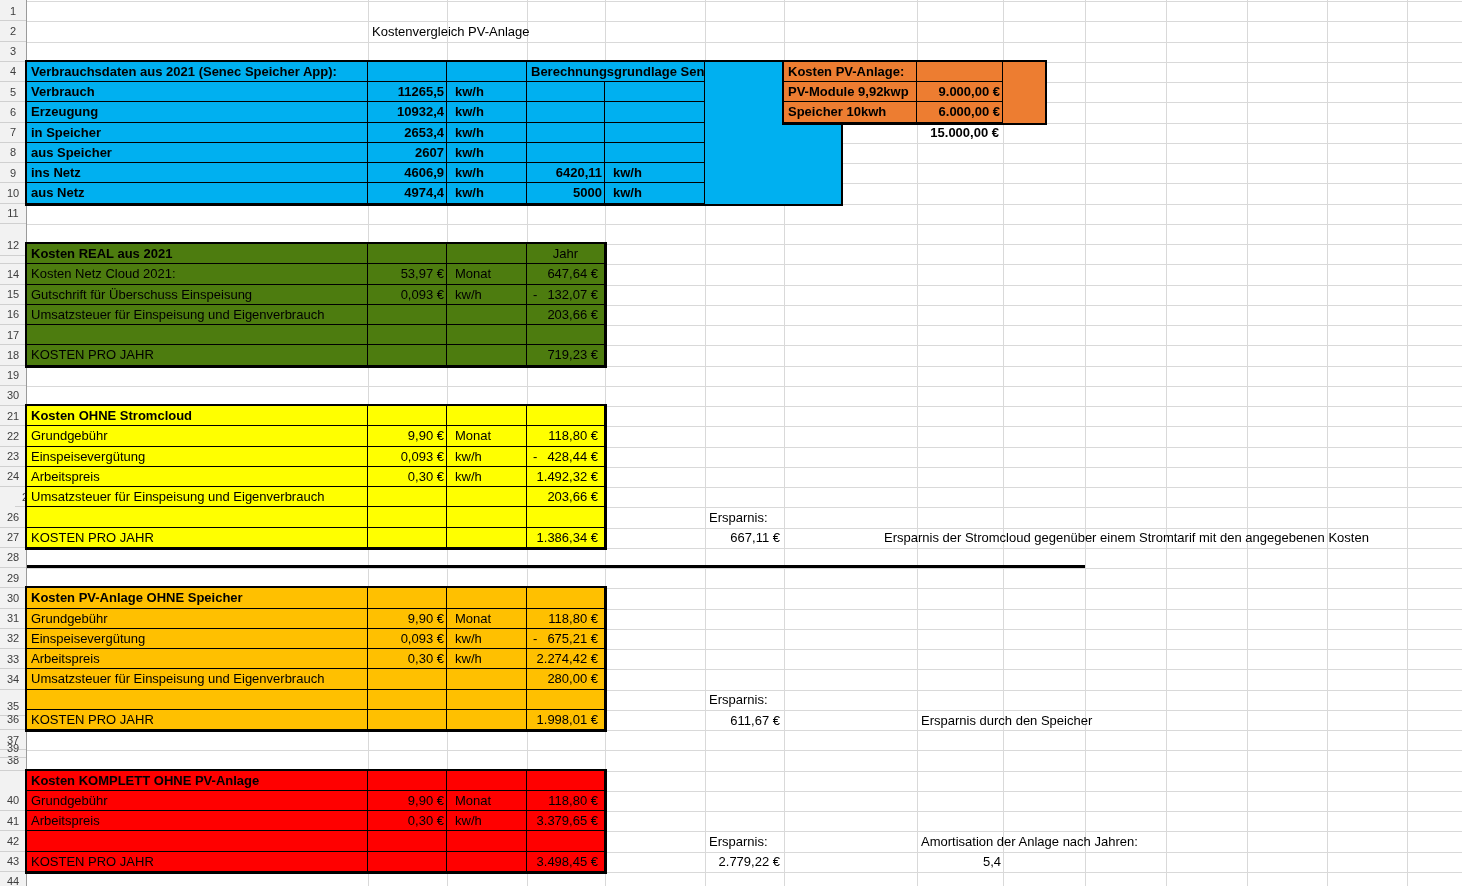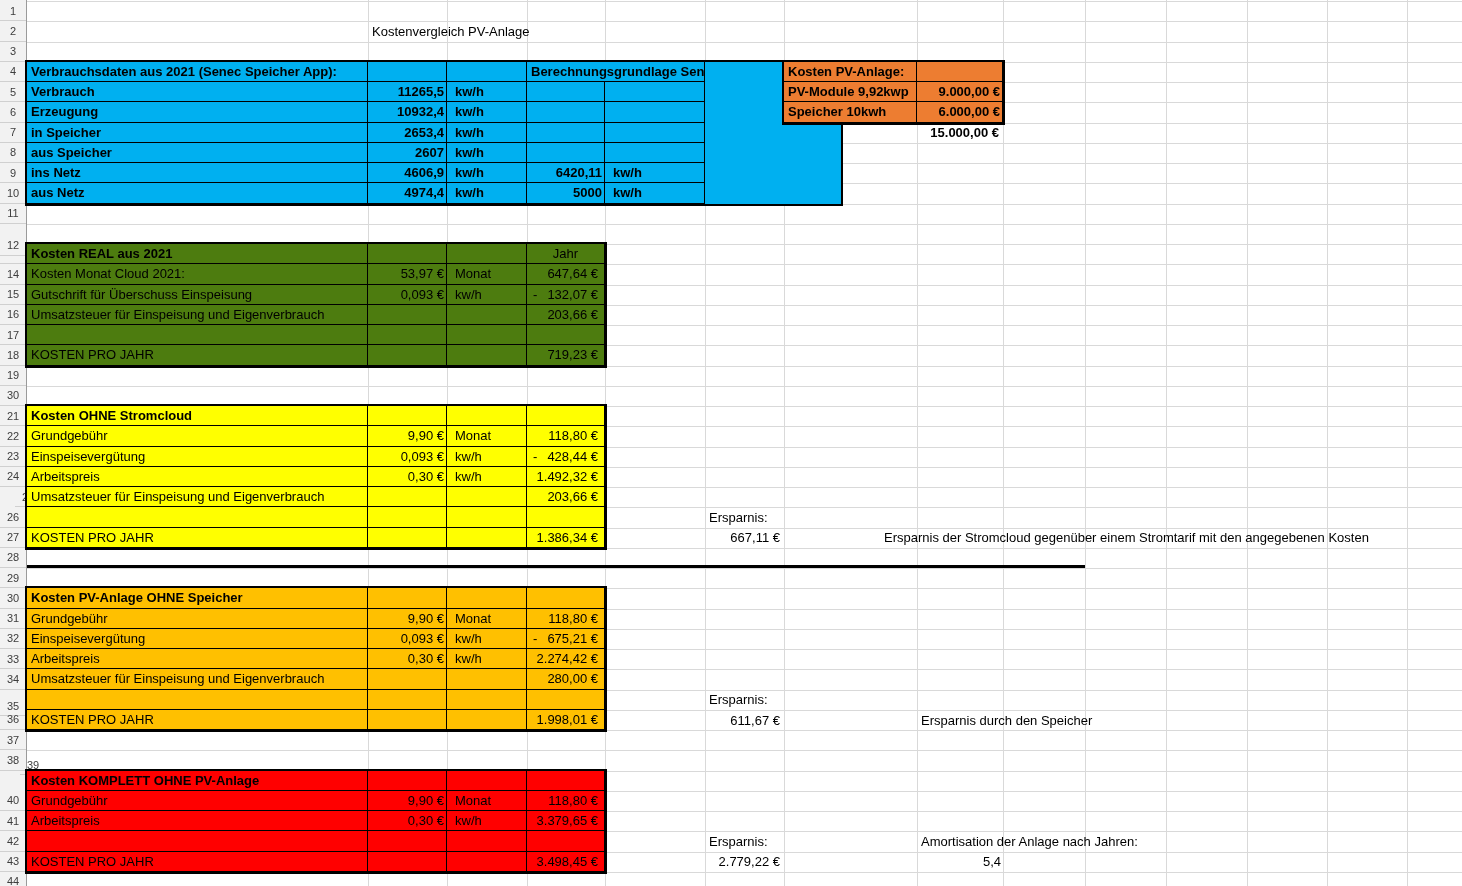--- a/index.html
+++ b/index.html
@@ -138,21 +138,21 @@
       <div class="rownum" style="top: 568px;">29</div>
       <div class="rownum" style="top: 588.25px;">30</div>
       <div class="rownum" style="top: 608.5px;">31</div>
       <div class="rownum" style="top: 628.75px;">32</div>
       <div class="rownum" style="top: 649px;">33</div>
       <div class="rownum" style="top: 669.25px;">34</div>
       <div class="rownum" style="top: 676px; margin-top: 20px;">35</div>
       <div class="rownum" style="top: 709.75px;">36</div>
       <div class="rownum" style="top: 730px;">37</div>
       <div class="rownum" style="top: 750.25px;">38</div>
-      <div class="rownum" style="top: 755px; margin-left: 20px;">39</div>
+      <div class="rownum" style="top: 738px;">39</div>
       <div class="rownum" style="top: 790.75px;">40</div>
       <div class="rownum" style="top: 811px;">41</div>
       <div class="rownum" style="top: 831.25px;">42</div>
       <div class="rownum" style="top: 851.5px;">43</div>
       <div class="rownum" style="top: 871.75px;">44</div>
     </div>
 
   <div class="ann" style="left:368px;top:21px;width:320px">Kostenvergleich PV-Anlage</div>
 
   <div class="ann right bold" style="left:917px;top:122px;width:86px">15.000,00 €</div>
@@ -200,34 +200,34 @@
       <div class="cell num">4606,9</div>
       <div class="cell unit">kw/h</div>
       <div class="cell num">6420,11</div>
       <div class="cell unit">kw/h</div>
       <div class="cell lbl">aus Netz</div>
       <div class="cell num">4974,4</div>
       <div class="cell unit">kw/h</div>
       <div class="cell num">5000</div>
       <div class="cell unit">kw/h</div>
     </div>
-    <div class="block bold" style="left: 782px; top: 59.75px; width: 223px; background: rgb(237, 125, 49); grid-template-columns: 133px 86px;">
+    <div class="block bold" style="left: 782px; top: 59.75px; width: 265px; background: rgb(237, 125, 49); grid-template-columns: 133px 86px;">
       <div class="cell lbl">Kosten PV-Anlage:</div>
       <div class="cell"></div>
       <div class="cell lbl">PV-Module 9,92kwp</div>
       <div class="cell num">9.000,00 €</div>
       <div class="cell lbl">Speicher 10kwh</div>
       <div class="cell num">6.000,00 €</div>
     </div>
     <div class="block" style="left: 25px; top: 242px; width: 582px; background: #4d7c0f; grid-template-columns: 341px 79px 80px 78px;">
       <div class="cell lbl bold">Kosten REAL aus 2021</div>
       <div class="cell"></div>
       <div class="cell"></div>
       <div class="cell center">Jahr</div>
-      <div class="cell lbl">Kosten Monat Cloud 2021:</div>
+      <div class="cell lbl">Kosten Netz Cloud 2021:</div>
       <div class="cell num">53,97 €</div>
       <div class="cell unit">Monat</div>
       <div class="cell year">
         <span>647,64 €</span>
       </div>
       <div class="cell lbl">Gutschrift für Überschuss Einspeisung</div>
       <div class="cell num">0,093 €</div>
       <div class="cell unit">kw/h</div>
       <div class="cell year">
         <span class="minus">-</span>

